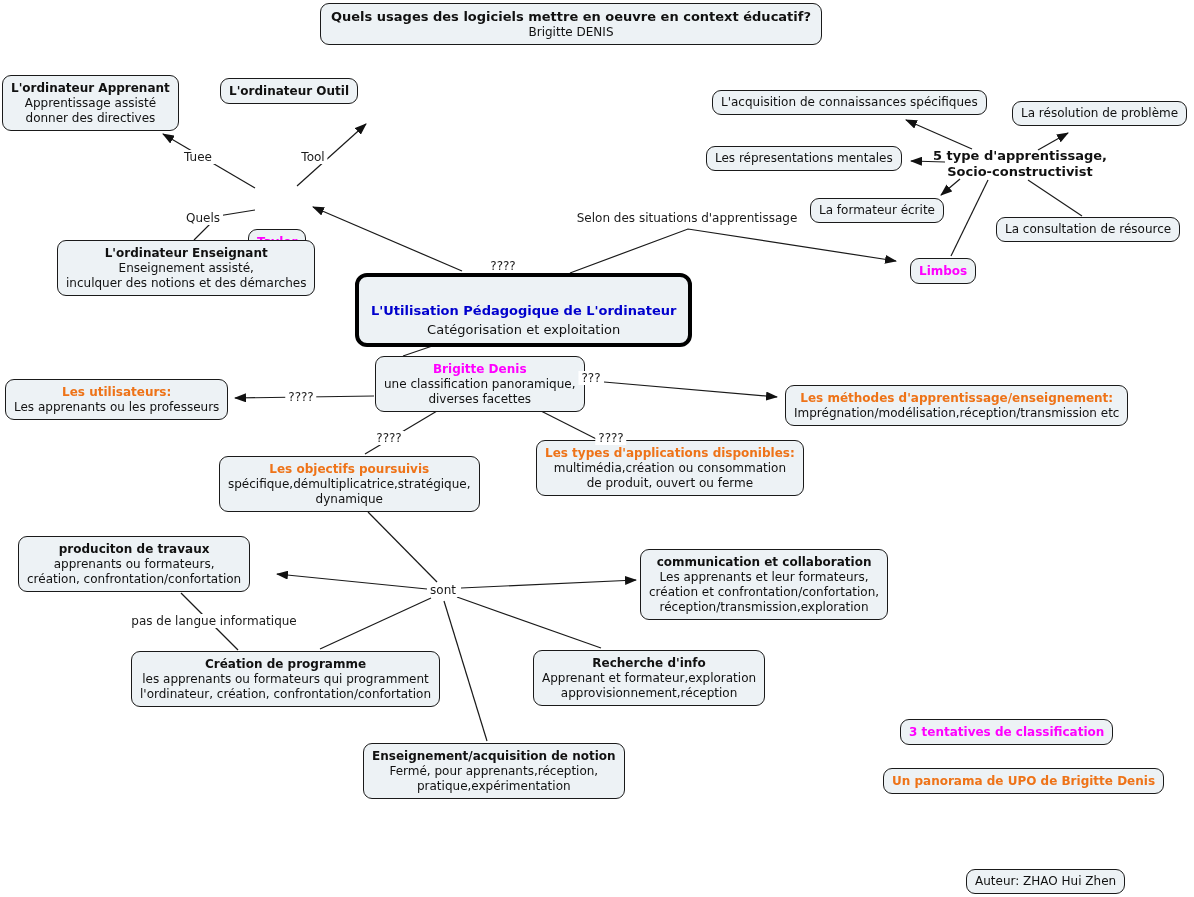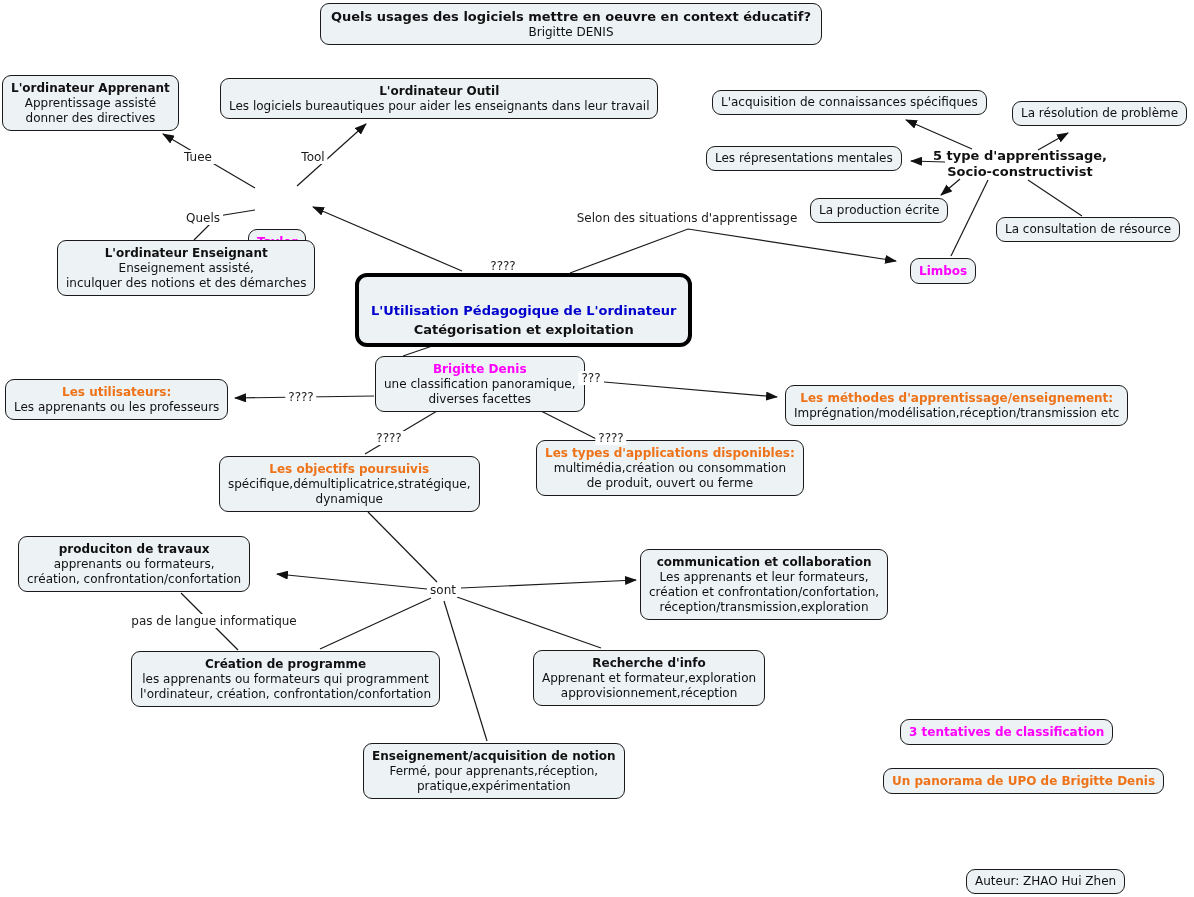--- a/index.html
+++ b/index.html
@@ -23,21 +23,21 @@
     padding:4px 8px;text-align:center;font-size:12px;line-height:15px;
     box-sizing:border-box;white-space:nowrap;
   }
   .node .nt{font-weight:bold;line-height:16px;}
   .node .nl{line-height:15px;}
   .t-blue{color:var(--accent-blue);font-weight:bold;margin-top:20px;}
   .t-magenta{color:var(--accent-magenta);font-weight:bold;}
   .t-orange{color:var(--accent-orange);font-weight:bold;text-align:center;}
   .main-box{border:4px solid #000;border-radius:12px;padding:4px 12px;}
   .main-box .nt{font-size:13px;line-height:19px;}
-  .main-box .ns{font-weight:bold;font-size:13px;line-height:19px;}
+  .main-box .ns{font-weight:normal;font-size:13px;line-height:19px;}
   .title-box{padding:4px 10px;}
   .title-box .nt{font-size:13px;line-height:17px;}
   .plain-text{
     position:absolute;transform:translateX(-50%);text-align:center;
     font-weight:bold;font-size:13px;line-height:16px;white-space:nowrap;
   }
   .lbl{
     position:absolute;transform:translate(-50%,-50%);
     background:#fff;padding:0 3px;font-size:12px;white-space:nowrap;color:#1a1a1a;
   }
@@ -84,21 +84,20 @@
   </div>
 
   <div class="node" style="left:2px;top:75px;">
     <div class="nt">L'ordinateur Apprenant</div>
     <div class="nl">Apprentissage assisté</div>
     <div class="nl">donner des directives</div>
   </div>
 
   <div class="node" style="left:220px;top:78px;">
     <div class="nt">L'ordinateur Outil</div>
-    <div class="nl">Les logiciels bureautiques pour aider les enseignants dans leur travail</div>
   </div>
 
   <div class="node" style="left:248px;top:185px;margin-top:44px;">
     <div class="nt t-magenta">Taylor</div>
   </div>
 
   <div class="node" style="left:57px;top:240px;">
     <div class="nt">L'ordinateur Enseignant</div>
     <div class="nl">Enseignement assisté,</div>
     <div class="nl">inculquer des notions et des démarches</div>
@@ -115,21 +114,21 @@
   <div class="node" style="left:706px;top:146px;">
     <div class="nl">Les répresentations mentales</div>
   </div>
 
   <div class="plain-text" style="left:1020px;top:148px;">
     <div>5 type d'apprentissage,</div>
     <div>Socio-constructivist</div>
   </div>
 
   <div class="node" style="left:810px;top:198px;">
-    <div class="nl">La production écrite</div>
+    <div class="nl">La formateur écrite</div>
   </div>
 
   <div class="node" style="left:996px;top:217px;">
     <div class="nl">La consultation de résource</div>
   </div>
 
   <div class="node" style="left:910px;top:258px;">
     <div class="nt t-magenta">Limbos</div>
   </div>
 

